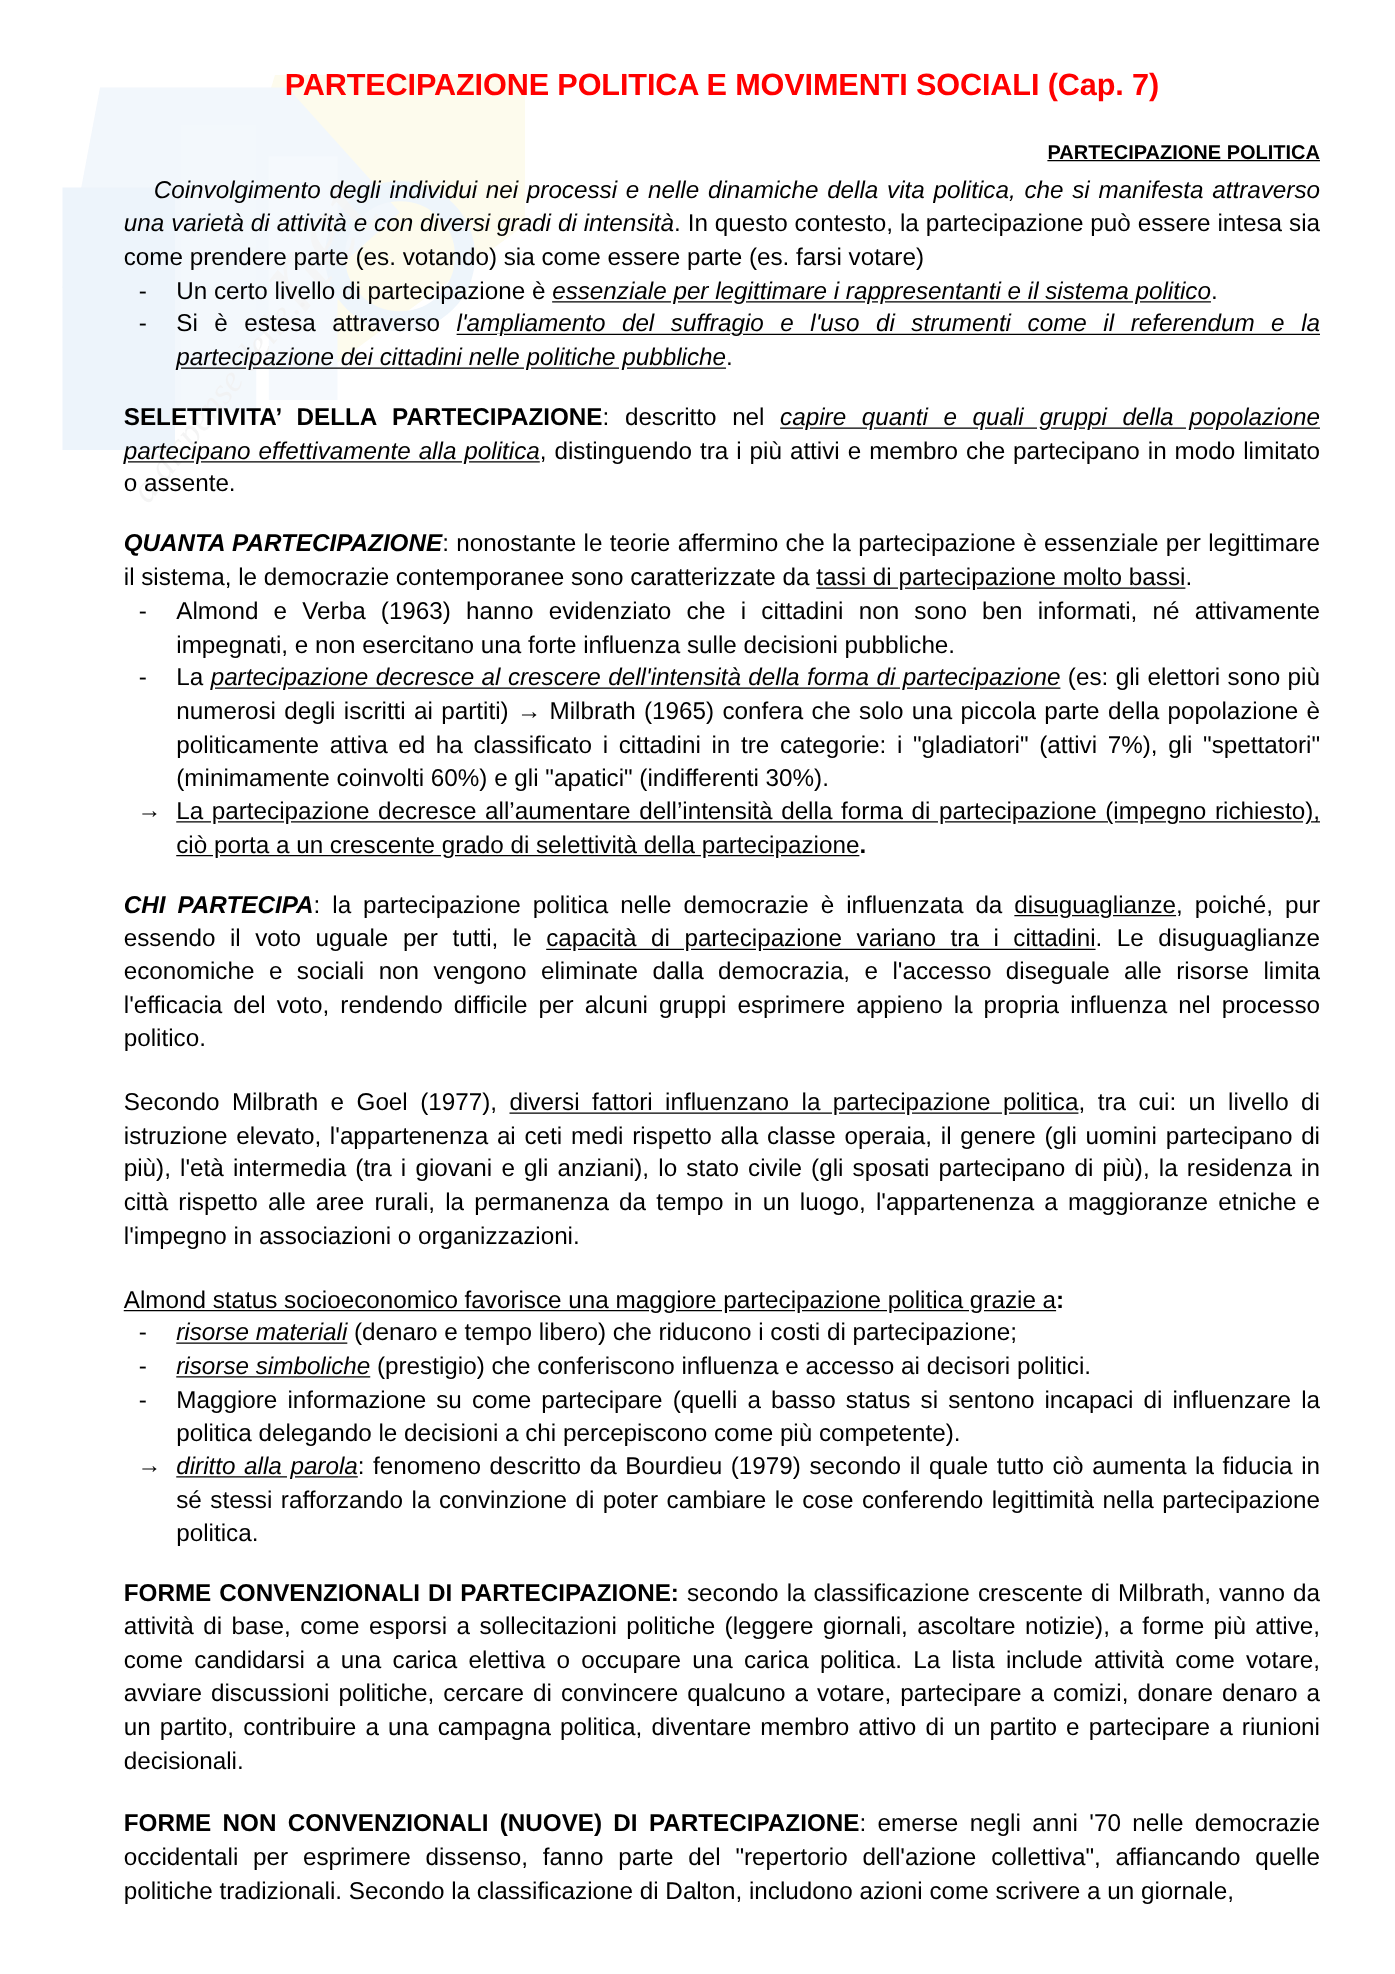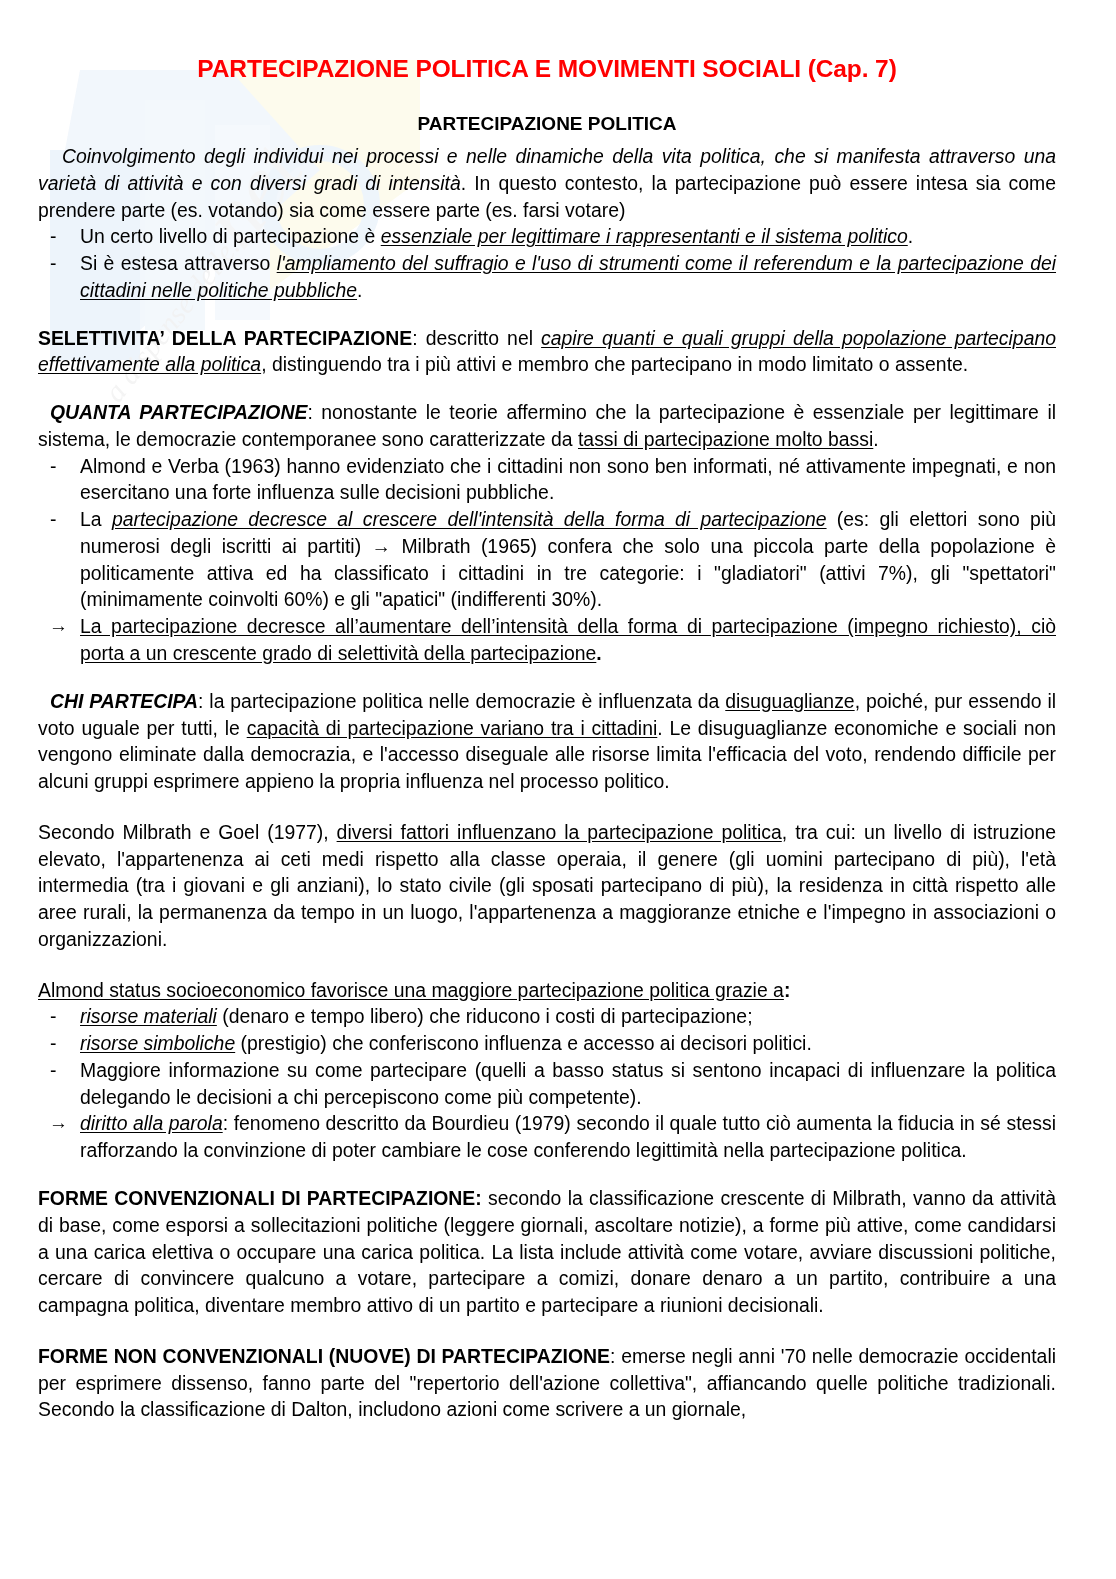--- a/index.html
+++ b/index.html
@@ -29,41 +29,42 @@
     height: 420px;
     pointer-events: none;
     z-index: 0;
     opacity: 0.5;
   }
 
   
   .content {
     position: relative;
     z-index: 2;
-    padding: 55px 60px 0 38px;
+    padding: 55px 60px 0 99px;
     box-sizing: border-box;
   }
 
   .doc-title {
     text-align: center;
     font-size: 24.5px;
     font-weight: bold;
     color: #FF0000;
     letter-spacing: -0.1px;
     margin: 0 0 30px 0;
     line-height: 1.15;
   }
 
   .section-title {
-    text-align: center;
-    font-size: 19px;
+    text-align: right;
+    font-size: 16px;
     font-weight: bold;
     color: #000;
     margin: 0 0 7px 0;
     line-height: 1.2;
+    text-decoration: underline;
   }
 
   p.body, .bullet-text {
     font-size: 19.4px;
     line-height: 1.38;
     text-align: justify;
     margin: 0;
     color: #000;
   }
 
@@ -96,21 +97,21 @@
   }
   li.bl-item.arrow > .marker {
     left: 11px;
     font-size: 19px;
   }
 
   i.it { font-style: italic; margin-left: 24px; }
   b.bd { font-weight: bold; }
   .iu { font-style: italic; text-decoration: underline; text-underline-offset: 2px; }
   .bu { font-weight: normal; text-decoration: underline; text-underline-offset: 2px; }
-  .bi { font-weight: bold; font-style: italic; margin-left: 12px; }
+  .bi { font-weight: bold; font-style: italic; }
 </style>
 </head>
 <body>
 
 <div class="page">
 
   <div class="watermark">
     <svg viewBox="0 0 420 420" width="420" height="420" xmlns="http://www.w3.org/2000/svg">
       <g opacity="0.55">
         <polygon points="200,30 400,30 400,150 250,260 160,160" fill="#f7f0bc"></polygon>

